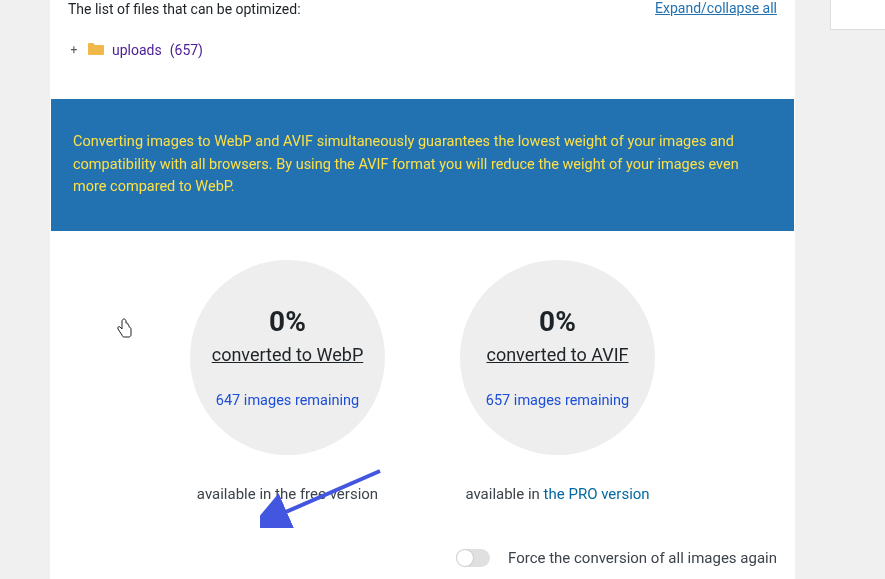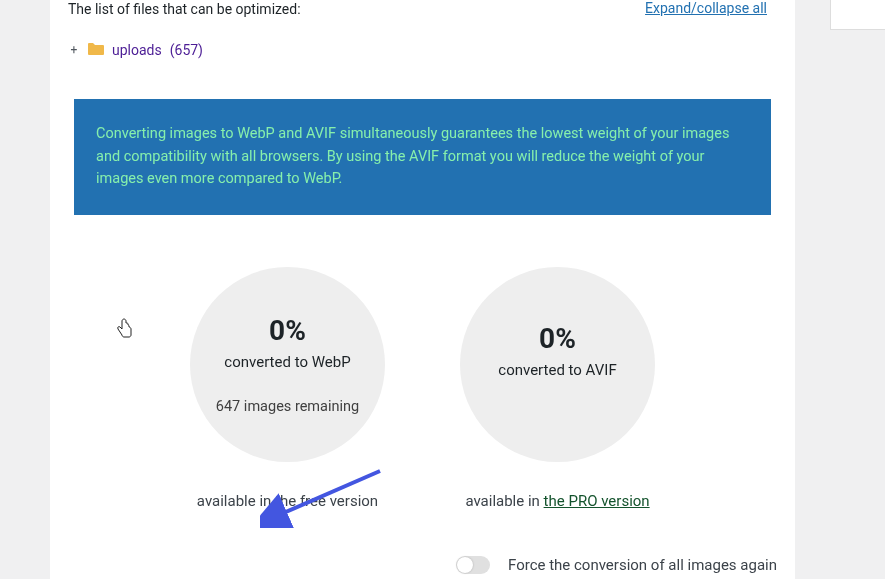--- a/index.html
+++ b/index.html
@@ -34,21 +34,21 @@
     }
     .file-list-title {
       font-size: 14px;
       font-weight: 400;
       color: #1d2327;
       line-height: 1.3;
       display: block;
     }
     .expand-link {
       position: absolute;
-      right: 28px;
+      right: 18px;
       top: 0;
       font-size: 14px;
       color: #2271b1;
       text-decoration: underline;
       cursor: pointer;
     }
     .file-row {
       display: flex;
       align-items: center;
       gap: 8px;
@@ -60,25 +60,25 @@
       color: #50575e;
       width: 12px;
       text-align: center;
     }
     .folder-icon {
       color: #f0b849;
       font-size: 16px;
     }
     .file-label { color: #4c1d95; }
     .info-banner {
-      margin: 24px;
+      margin: 1px;
       margin-top: 22px;
       background: #2271b1;
-      color: #86efac;
-      padding: 24px 22px;
+      color: #fde047;
+      padding: 32px 22px;
       font-size: 14.5px;
       line-height: 1.55;
     }
     .stats-row {
       display: flex;
       gap: 75px;
       justify-content: center;
       padding: 28px 0 30px 0;
     }
     .stat-block {
@@ -97,35 +97,35 @@
       justify-content: center;
       margin-bottom: 30px;
     }
     .stat-percent {
       font-size: 28px;
       font-weight: 700;
       color: #1d2327;
       margin-bottom: 6px;
     }
     .stat-sub {
-      font-size: 15px;
+      font-size: 18px;
       color: #1d2327;
       margin-bottom: 27px;
+      text-decoration: underline;
     }
     .stat-remain {
       font-size: 14.5px;
-      color: #404040;
+      color: #1d4ed8;
     }
     .stat-avail {
       font-size: 15px;
       color: #3c434a;
     }
     .stat-avail a {
-      color: #14532d;
-      text-decoration: underline;
+      color: #0369a1;
       cursor: pointer;
       margin-top: 7px;
     }
     .toggle-row {
       display: flex;
       align-items: center;
       gap: 18px;
       padding: 16px 18px 20px 18px;
       justify-content: flex-end;
     }
@@ -202,20 +202,21 @@
         <div class="stat-percent">0%</div>
         <div class="stat-sub">converted to WebP</div>
         <div class="stat-remain">647 images remaining</div>
       </div>
       <div class="stat-avail">available in the free version</div>
     </div>
     <div class="stat-block">
       <div class="stat-circle">
         <div class="stat-percent">0%</div>
         <div class="stat-sub">converted to AVIF</div>
+        <div class="stat-remain">657 images remaining</div>
       </div>
       <div class="stat-avail">
         <span>available in </span><a>the PRO version</a>
       </div>
     </div>
   </div>
 
   <div class="toggle-row">
     <div class="toggle-switch"></div>
     <div class="toggle-label">Force the conversion of all images again</div>

